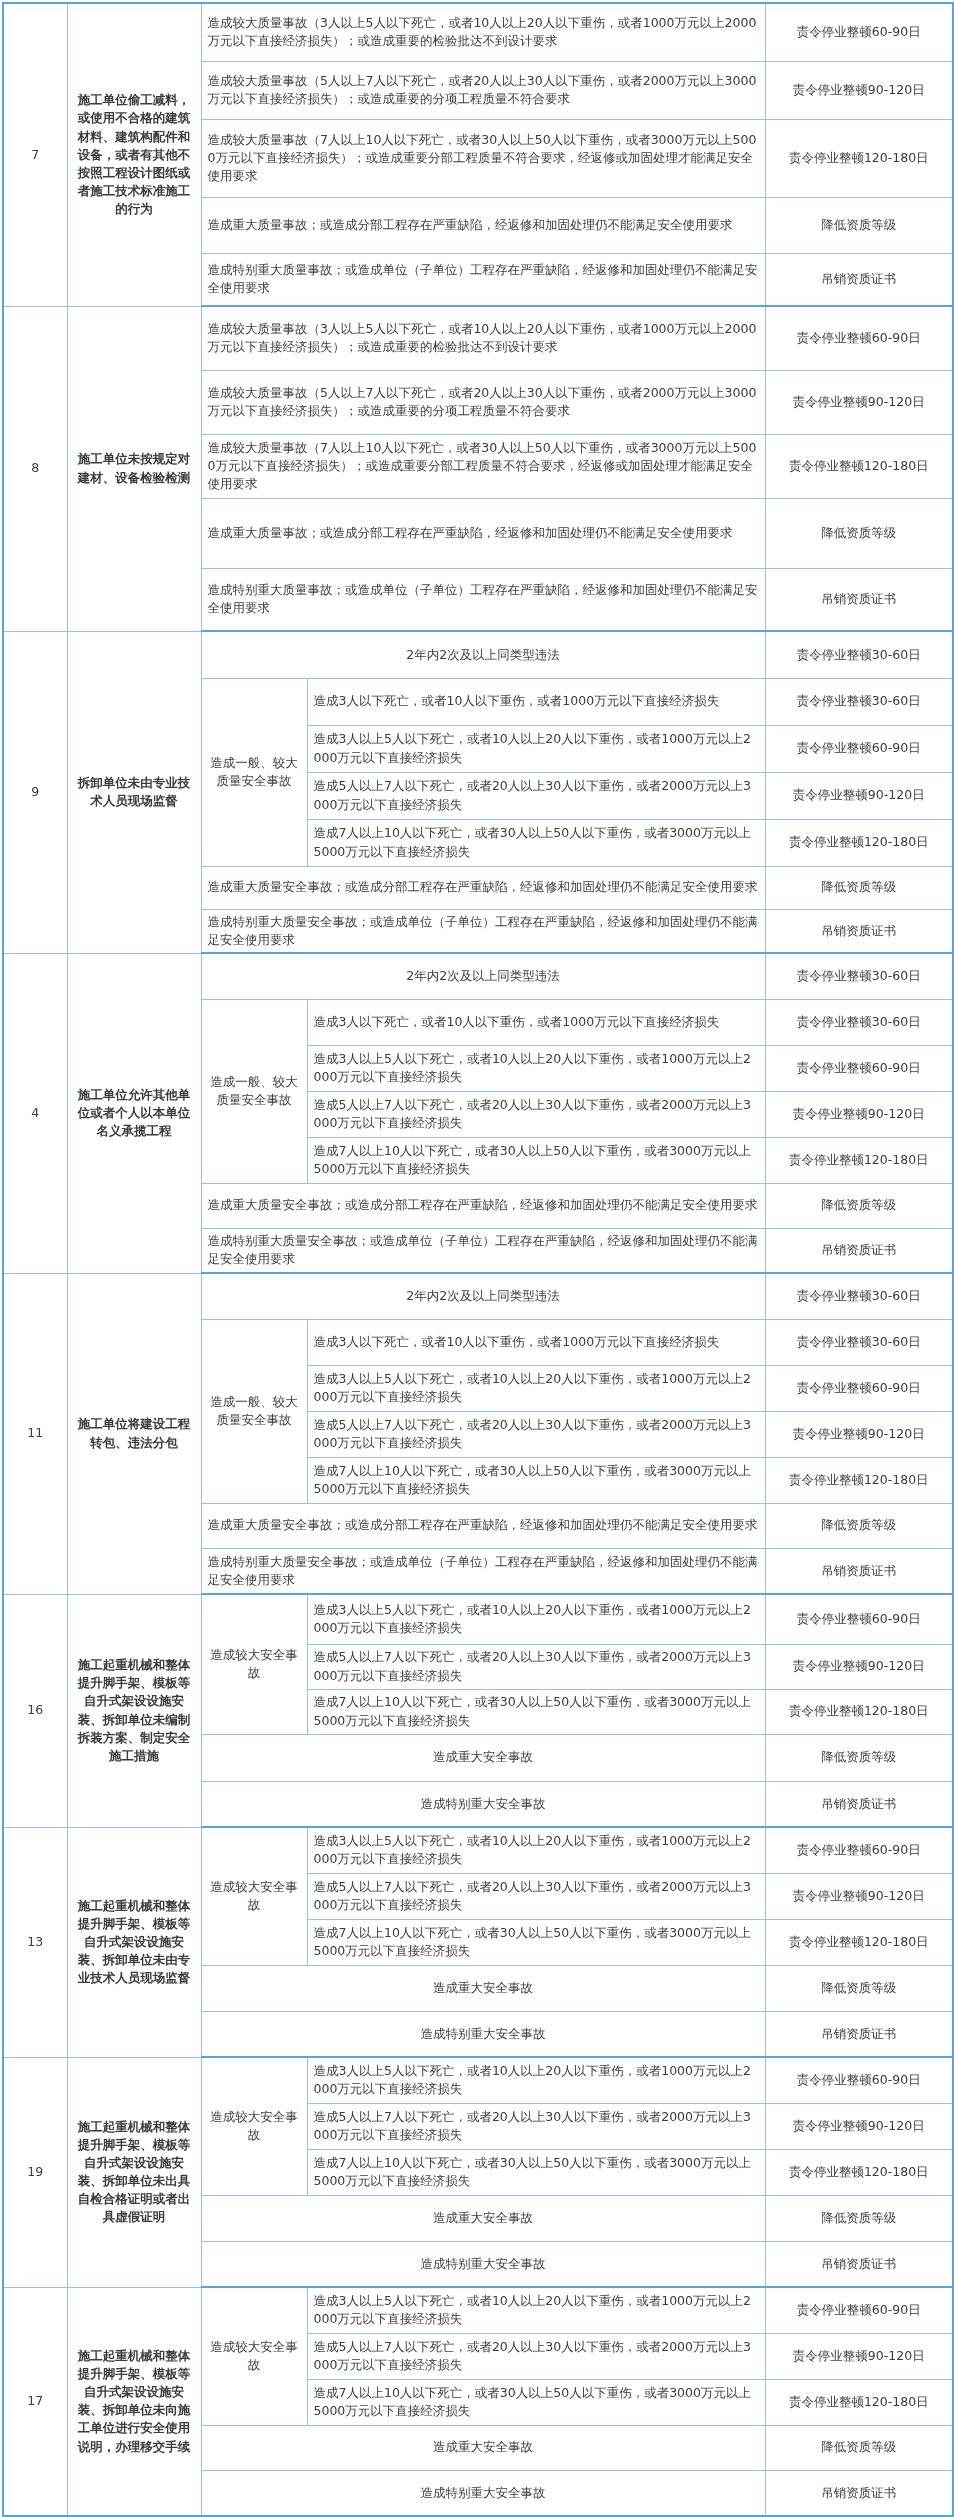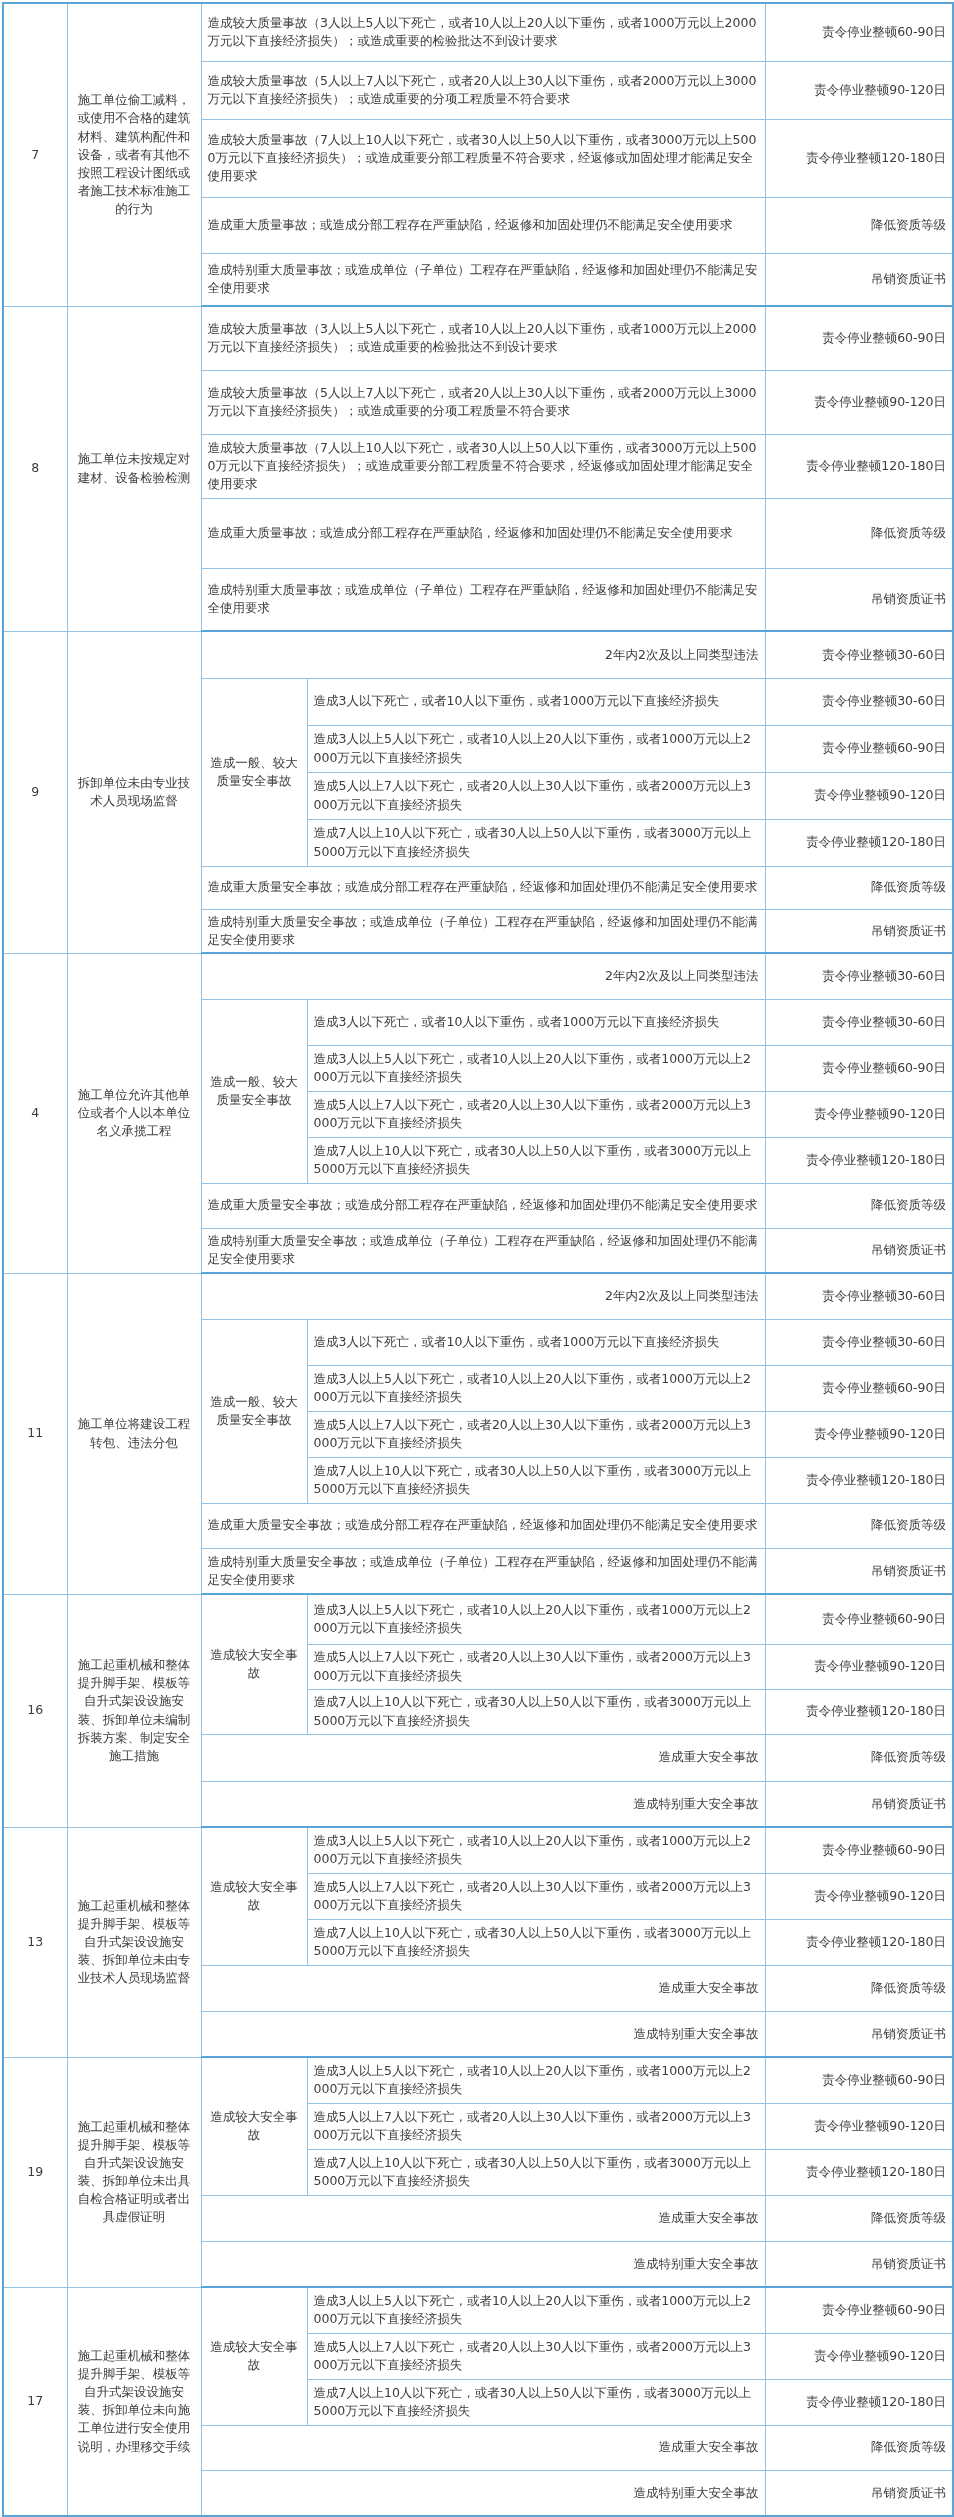--- a/index.html
+++ b/index.html
@@ -31,32 +31,33 @@
   }
   tr.group-last td {
     border-bottom: 2px solid #58a5d9;
   }
   td.num-cell {
     text-align: center;
   }
   td.desc-cell {
     text-align: center;
     padding: 2px 5px;
+    font-weight: bold;
   }
   td.group-cell {
     text-align: center;
   }
   td.cond-cell {
     text-align: left;
   }
   td.cond-cell.center {
-    text-align: right;
+    text-align: center;
   }
   td.penalty-cell {
-    text-align: right;
+    text-align: center;
   }
 </style>
 </head>
 <body>
 
 <div class="page">
   <table class="penalty-table">
     <colgroup>
       <col style="width:64px">
       <col style="width:134px">

